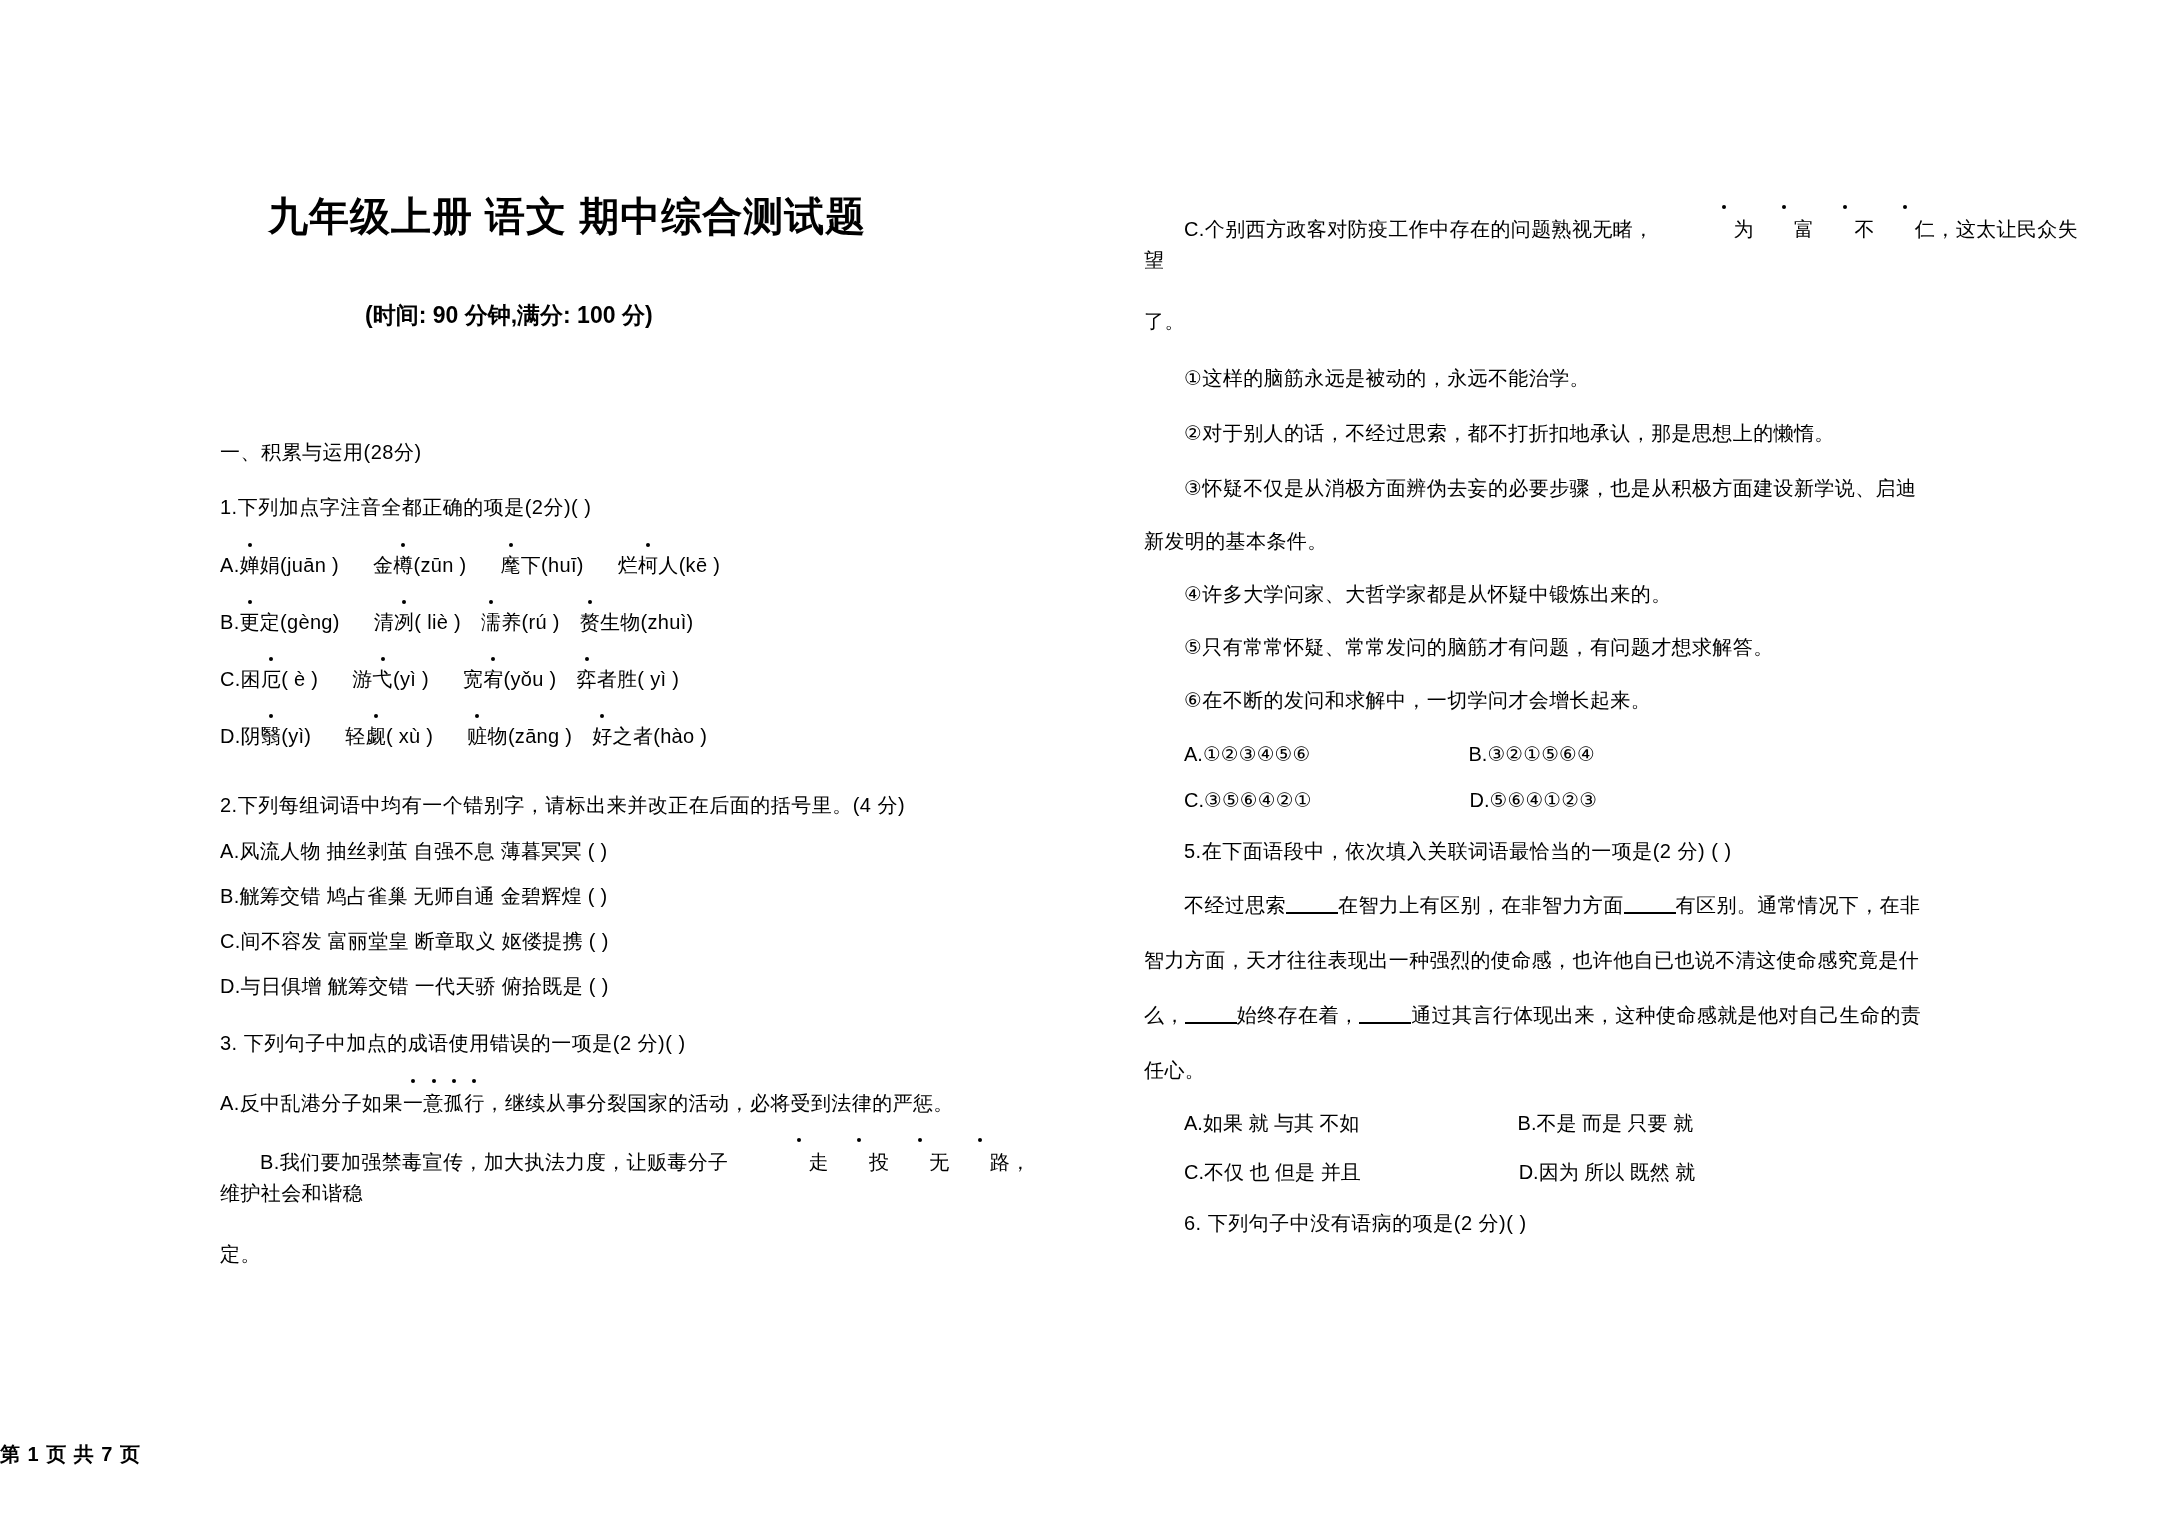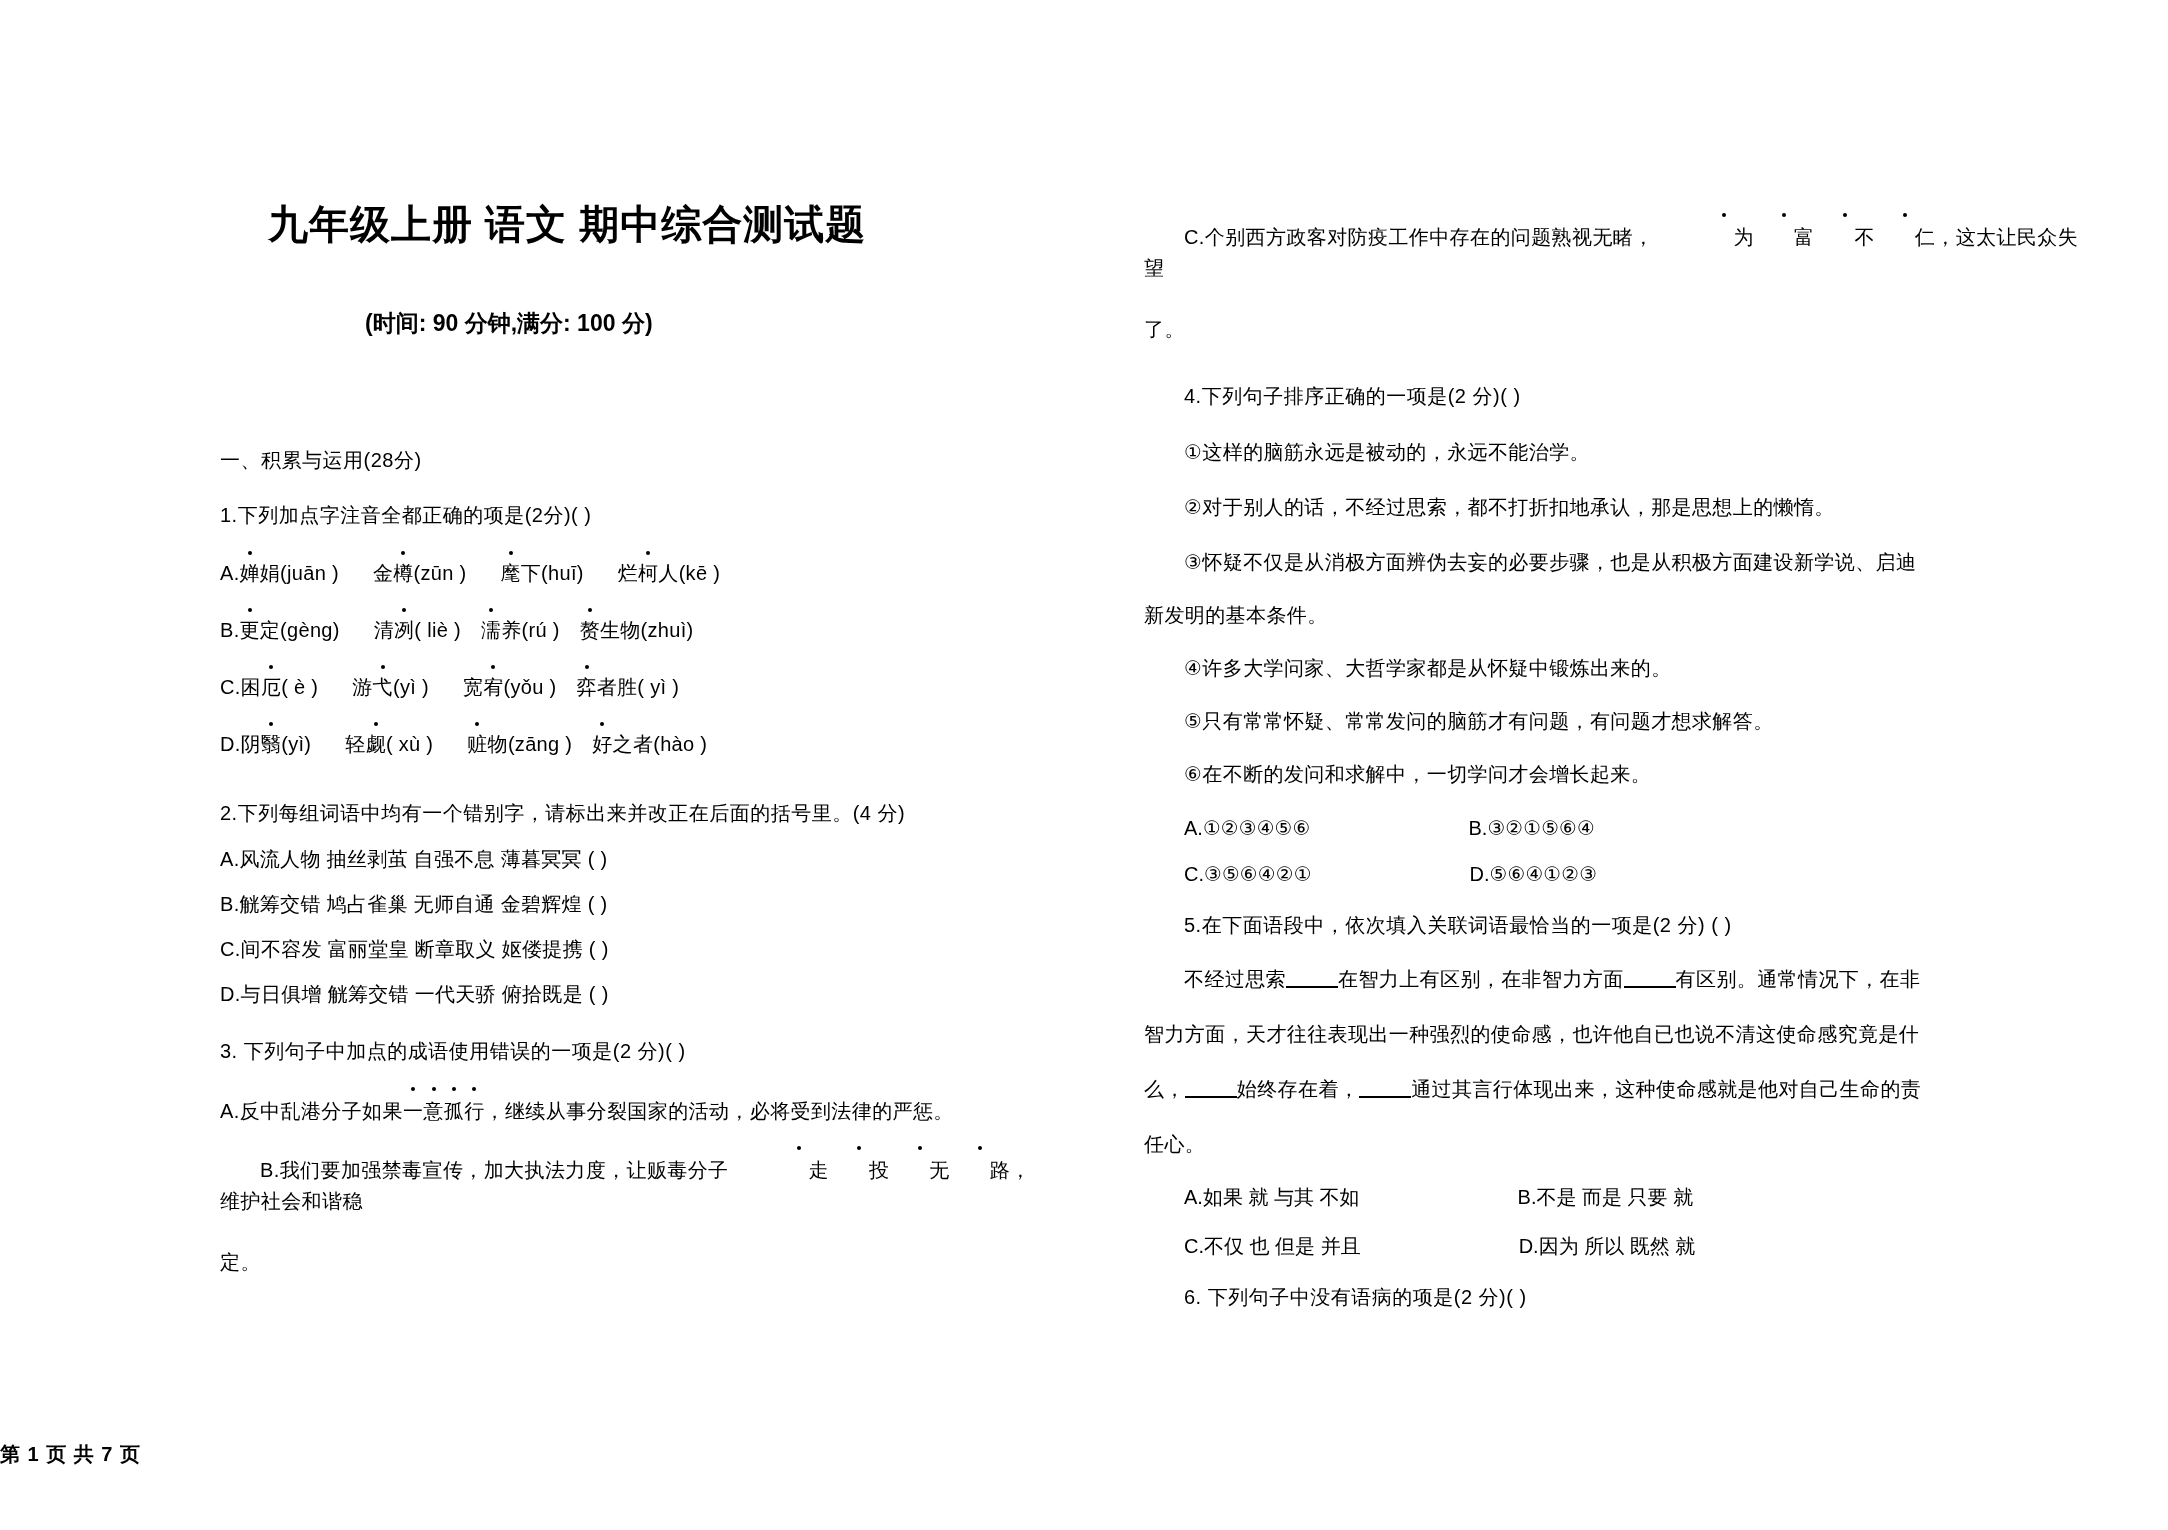--- a/index.html
+++ b/index.html
@@ -21,21 +21,21 @@
     padding: 0;
   }
   .columns {
     display: flex;
     flex-direction: row;
     width: 100%;
     padding: 0 40px;
   }
   .col {
     width: 50%;
-    padding: 12px 30px;
+    padding: 4px 30px;
   }
   .col-left { padding-left: 180px; padding-right: 40px; }
   .col-right { padding-left: 60px; padding-right: 30px; }
 
   .doc-title {
     font-size: 40px;
     font-weight: bold;
     letter-spacing: 1px;
     margin-top: 185px;
     margin-bottom: 0;
@@ -175,21 +175,20 @@
     </div>
 
     <div class="col col-right">
 
       <div class="body-line indent" style="margin-top:210px">
         <span>C.个别西方政客对防疫工作中存在的问题熟视无睹，</span><span class="dotted"><span class="ch">为</span><span class="ch">富</span><span class="ch">不</span><span class="ch">仁</span></span><span>，这太让民众失望</span>
       </div>
       <div class="body-line" style="margin-top:30px">了。</div>
 
 
-      <div class="q-line indent" style="margin-top:36px">4.下列句子排序正确的一项是(2 分)(        )</div>
 
       <div class="body-line indent" style="margin-top:26px">①这样的脑筋永远是被动的，永远不能治学。</div>
       <div class="body-line indent" style="margin-top:24px">②对于别人的话，不经过思索，都不打折扣地承认，那是思想上的懒惰。</div>
       <div class="body-line indent" style="margin-top:24px">③怀疑不仅是从消极方面辨伪去妄的必要步骤，也是从积极方面建设新学说、启迪</div>
       <div class="body-line" style="margin-top:22px">新发明的基本条件。</div>
       <div class="body-line indent" style="margin-top:22px">④许多大学问家、大哲学家都是从怀疑中锻炼出来的。</div>
       <div class="body-line indent" style="margin-top:22px">⑤只有常常怀疑、常常发问的脑筋才有问题，有问题才想求解答。</div>
       <div class="body-line indent" style="margin-top:22px">⑥在不断的发问和求解中，一切学问才会增长起来。</div>
 
       <div class="choice-pair indent" style="margin-top:26px">

